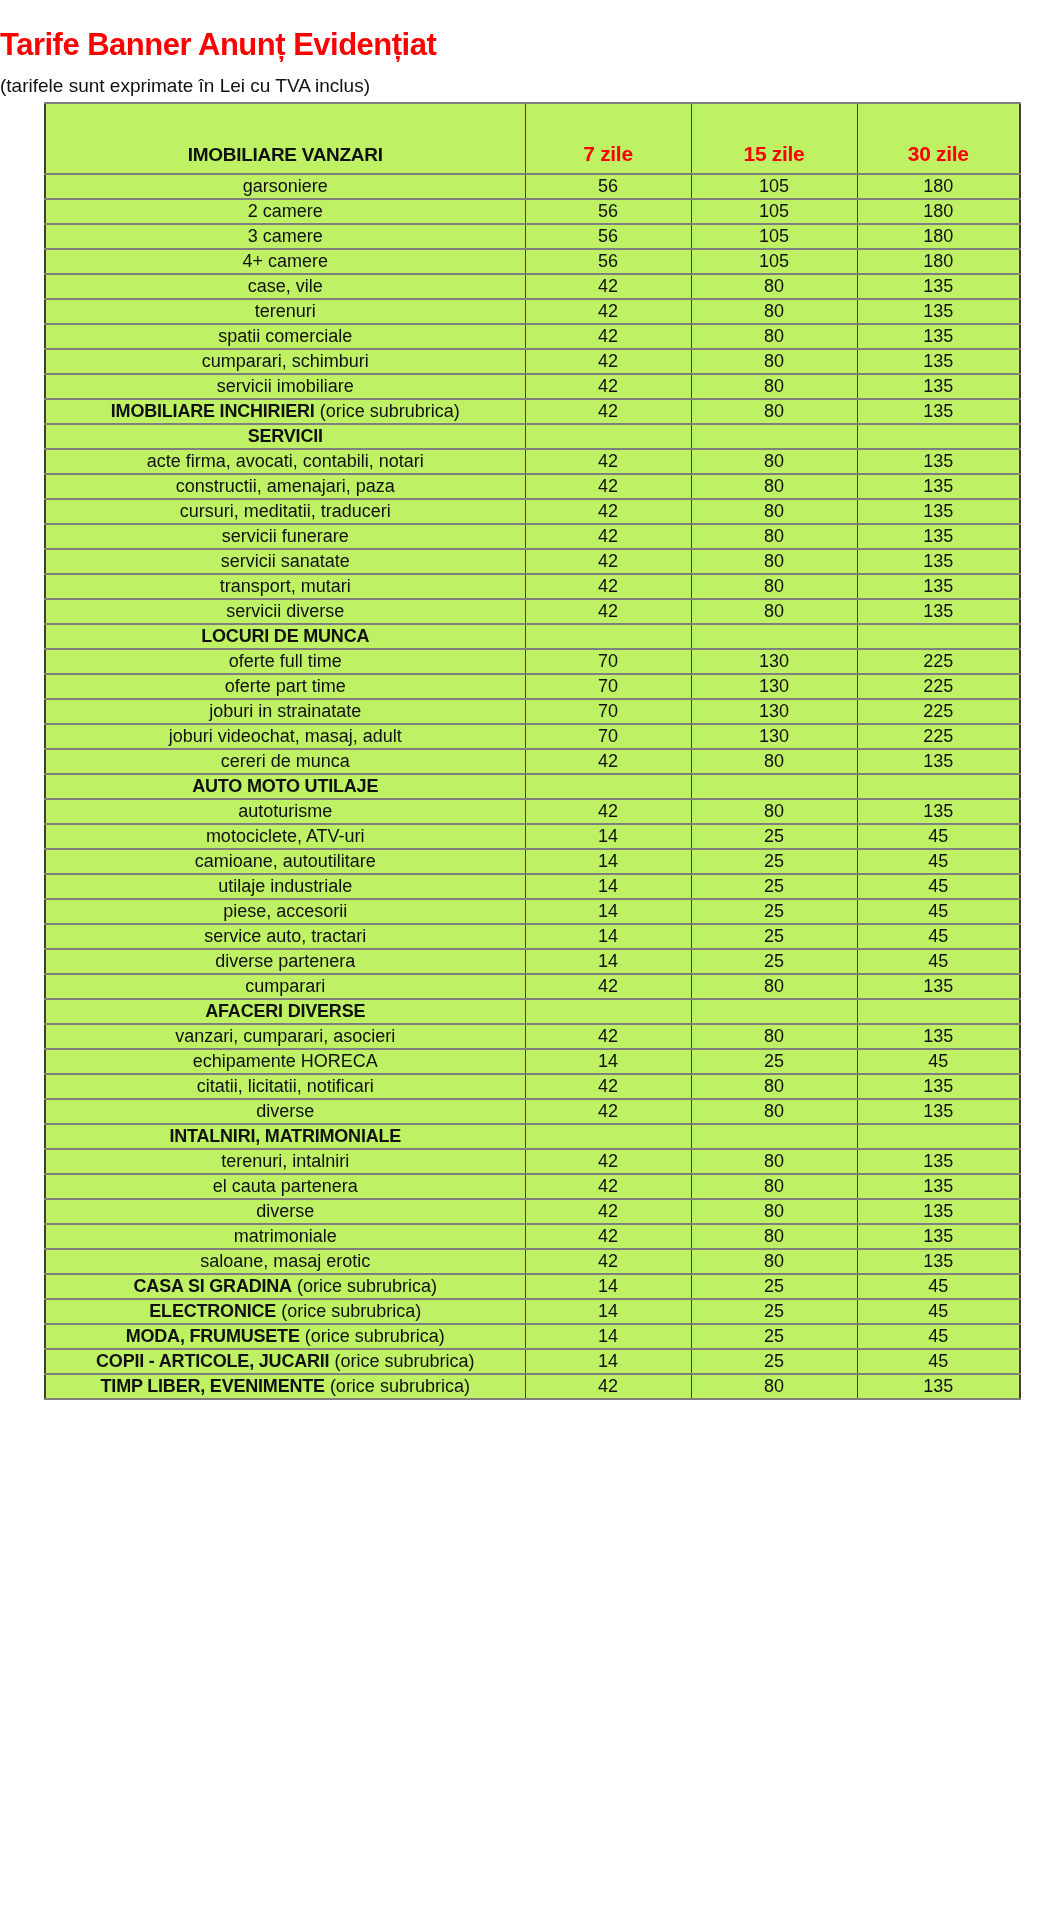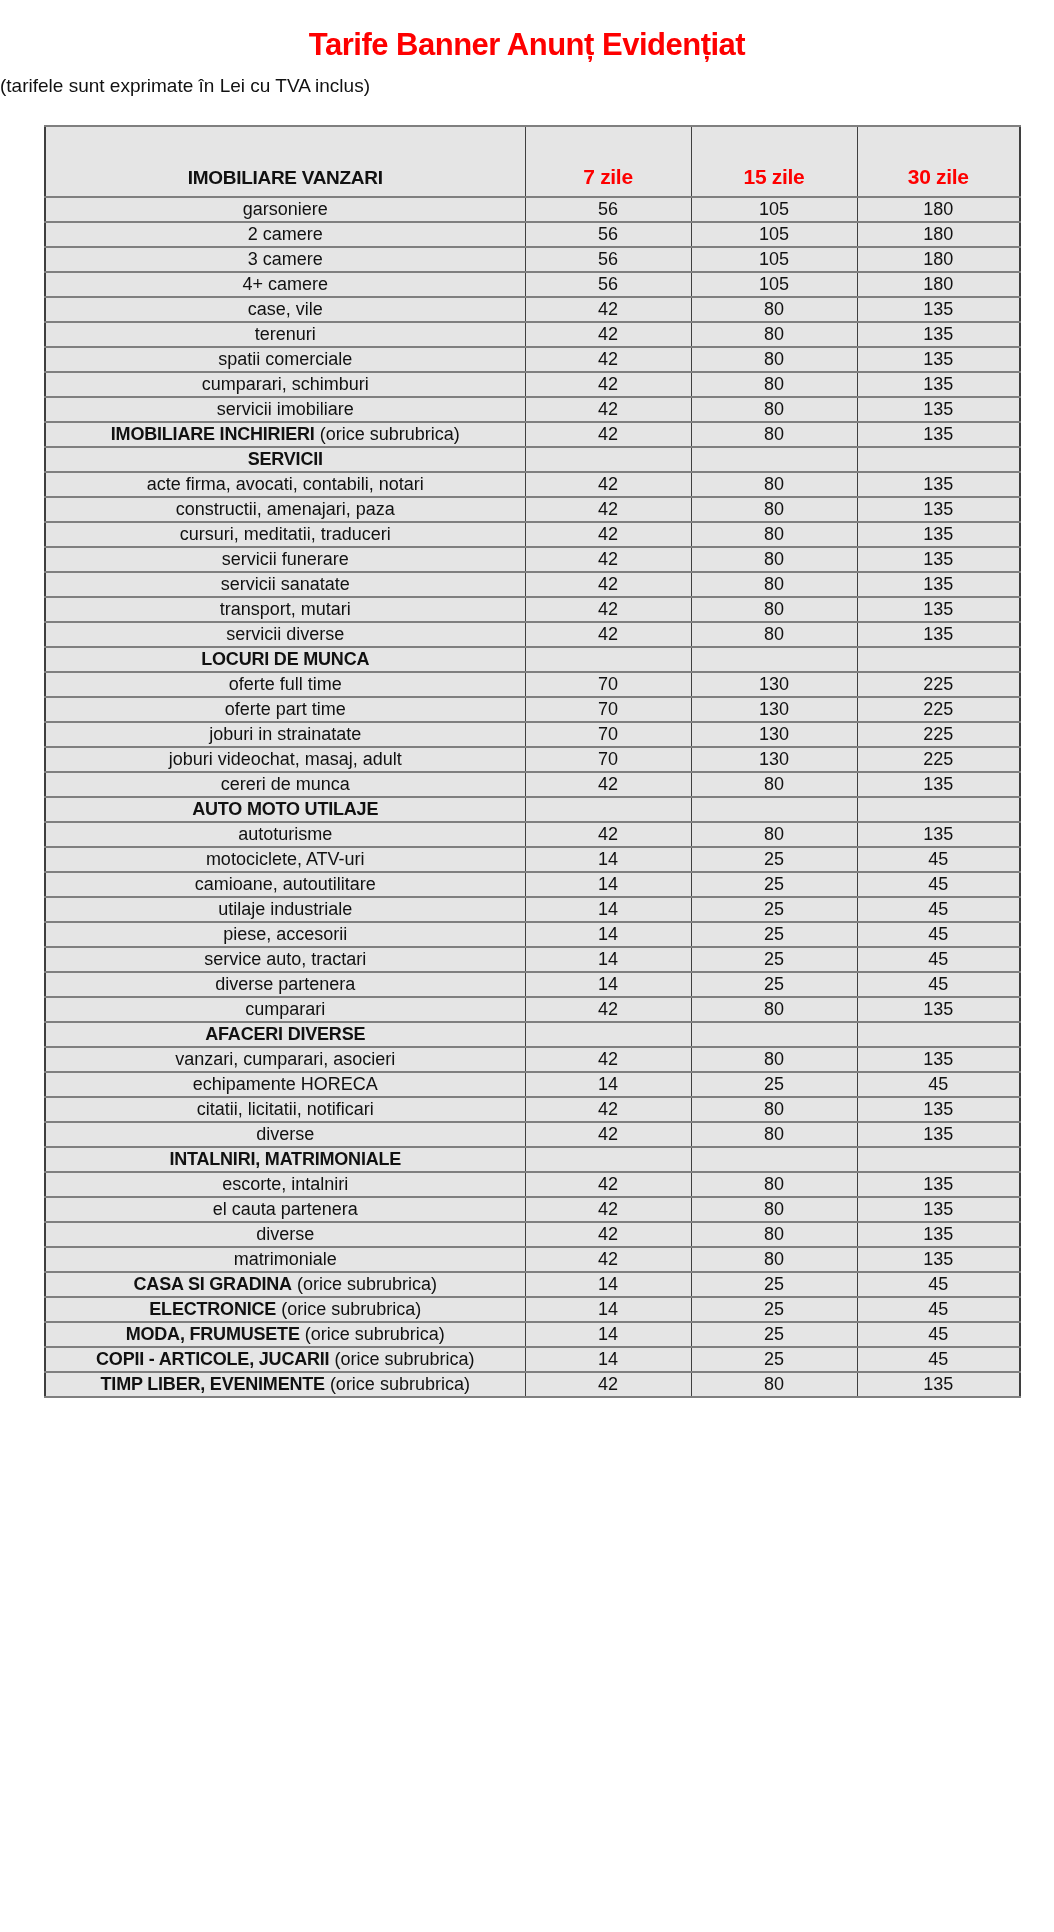--- a/index.html
+++ b/index.html
@@ -14,43 +14,42 @@
   .page {
     width: 1054px;
     height: 1932px;
     position: relative;
     background: #ffffff;
     overflow: hidden;
   }
   .page-title {
     margin: 0;
     padding-top: 26px;
-    text-align: center;
     font-size: 31px;
     line-height: 38px;
     font-weight: bold;
     color: #fe0000;
     letter-spacing: -0.5px;
   }
   .page-subtitle {
     margin: 0;
     padding-top: 9px;
     text-align: left;
     font-size: 19px;
     line-height: 25px;
     font-weight: normal;
     color: #111111;
   }
   table.pricing {
     border-collapse: collapse;
     table-layout: fixed;
     margin-left: 44px;
-    margin-top: 27px;
+    margin-top: 4px;
     width: 975px;
-    background: #e5e5e5;
+    background: #bef264;
     border: 2px solid #3f3f3f;
   }
   table.pricing th,
   table.pricing td {
     border-top: 2px solid #7f7f7f;
     border-bottom: 2px solid #7f7f7f;
     border-left: 1px solid #404040;
     border-right: 1px solid #404040;
     text-align: center;
     overflow: hidden;
@@ -333,39 +332,45 @@
           <td>80</td>
           <td>135</td>
         </tr>
         <tr>
           <td><span class="bold">INTALNIRI, MATRIMONIALE</span></td>
           <td></td>
           <td></td>
           <td></td>
         </tr>
         <tr>
-          <td><span>escorte, intalniri</span></td>
+          <td><span>terenuri, intalniri</span></td>
           <td>42</td>
           <td>80</td>
           <td>135</td>
         </tr>
         <tr>
           <td><span>el cauta partenera</span></td>
           <td>42</td>
           <td>80</td>
           <td>135</td>
         </tr>
         <tr>
           <td><span>diverse</span></td>
           <td>42</td>
           <td>80</td>
           <td>135</td>
         </tr>
         <tr>
           <td><span>matrimoniale</span></td>
+          <td>42</td>
+          <td>80</td>
+          <td>135</td>
+        </tr>
+        <tr>
+          <td><span>saloane, masaj erotic</span></td>
           <td>42</td>
           <td>80</td>
           <td>135</td>
         </tr>
         <tr>
           <td><span class="bold">CASA SI GRADINA</span> <span>(orice subrubrica)</span></td>
           <td>14</td>
           <td>25</td>
           <td>45</td>
         </tr>

